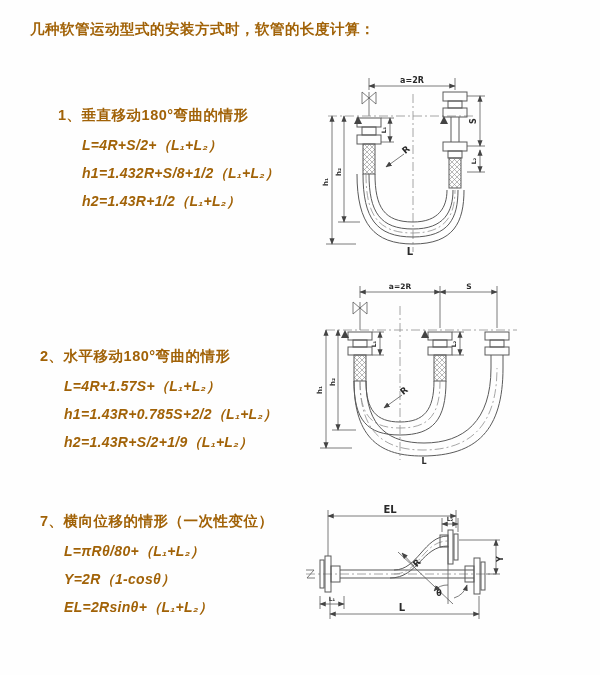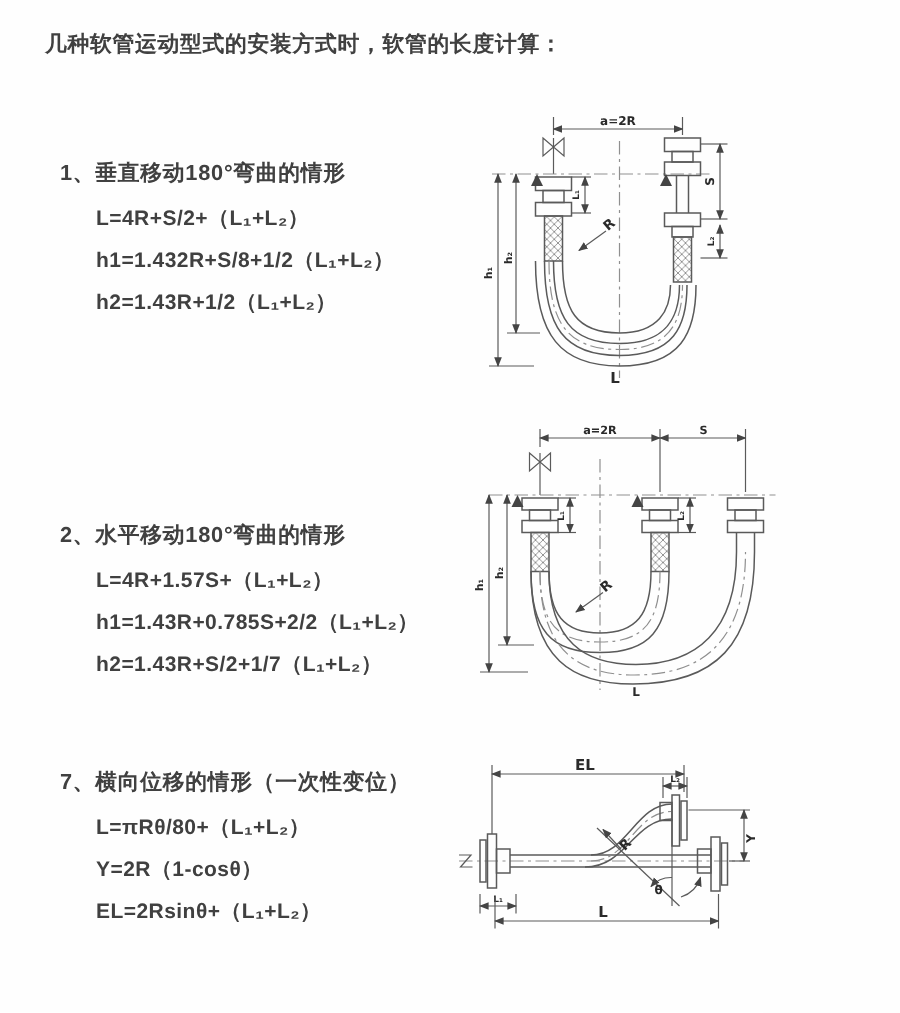--- a/index.html
+++ b/index.html
@@ -1,28 +1,28 @@
 <!DOCTYPE html>
 <html><head>
 <meta charset="utf-8">
 <style>
   * { margin:0; padding:0; box-sizing:border-box; }
   html,body { background:#ffffff; }
   .page {
     position:relative; width:600px; height:675px; background:#fefefe;
-    font-family:"Liberation Sans","DejaVu Sans",sans-serif; color:#404040; overflow:hidden;
+    font-family:"Liberation Sans","DejaVu Sans",sans-serif; color:#a16207; overflow:hidden;
   }
   .title {
     position:absolute; left:30px; top:20px;
     font-size:14.5px; font-weight:700; letter-spacing:0.5px;
   }
   .section { position:absolute; left:40px; }
-  #sec1 { top:106px; } #sec2 { top:299px;margin-top:48px; } #sec3 { top:512px; }
+  #sec1 { top:106px;margin-left:18px; } #sec2 { top:299px;margin-top:48px; } #sec3 { top:512px; }
   .sec-heading { font-size:14.5px; font-weight:700; letter-spacing:0.5px; margin-bottom:6px; }
-  .formula { font-size:14px; font-weight:700; letter-spacing:0.3px; margin-left:24px; line-height:28px; white-space:nowrap; }
+  .formula { font-size:14px; font-weight:700; letter-spacing:0.3px; margin-left:24px; line-height:28px; white-space:nowrap;font-style:italic; }
   .diagram { position:absolute; }
   #dg1 { left:312px; top:72px; } #dg2 { left:312px; top:280px; } #dg3 { left:298px; top:502px; }
   .ln  { fill:none; stroke:#5a5a5a; stroke-width:1; }
   .lnt { fill:none; stroke:#5a5a5a; stroke-width:0.8; }
   .cl  { fill:none; stroke:#8f8f8f; stroke-width:0.8; stroke-dasharray:9 3 2 3; }
   .hx  { stroke:#5a5a5a; stroke-width:1; }
   .dtx { fill:#2a2a2a; font-family:"DejaVu Sans","Liberation Sans",sans-serif; font-weight:700; }
   .fillarrow { fill:#444; stroke:none; }
 </style>
 </head>
@@ -36,21 +36,21 @@
     <div class="sec-heading">1、垂直移动180°弯曲的情形</div>
     <div class="formula">L=4R+S/2+（L₁+L₂）</div>
     <div class="formula">h1=1.432R+S/8+1/2（L₁+L₂）</div>
     <div class="formula">h2=1.43R+1/2（L₁+L₂）</div>
   </div>
 
   <div class="section" id="sec2">
     <div class="sec-heading">2、水平移动180°弯曲的情形</div>
     <div class="formula">L=4R+1.57S+（L₁+L₂）</div>
     <div class="formula">h1=1.43R+0.785S+2/2（L₁+L₂）</div>
-    <div class="formula">h2=1.43R+S/2+1/7（L₁+L₂）</div>
+    <div class="formula">h2=1.43R+S/2+1/9（L₁+L₂）</div>
   </div>
 
   <div class="section" id="sec3">
     <div class="sec-heading">7、横向位移的情形（一次性变位）</div>
     <div class="formula">L=πRθ/80+（L₁+L₂）</div>
     <div class="formula">Y=2R（1-cosθ）</div>
     <div class="formula">EL=2Rsinθ+（L₁+L₂）</div>
   </div>
 
   <svg class="diagram" id="dg1" width="240" height="186" viewBox="0 0 240 186">

